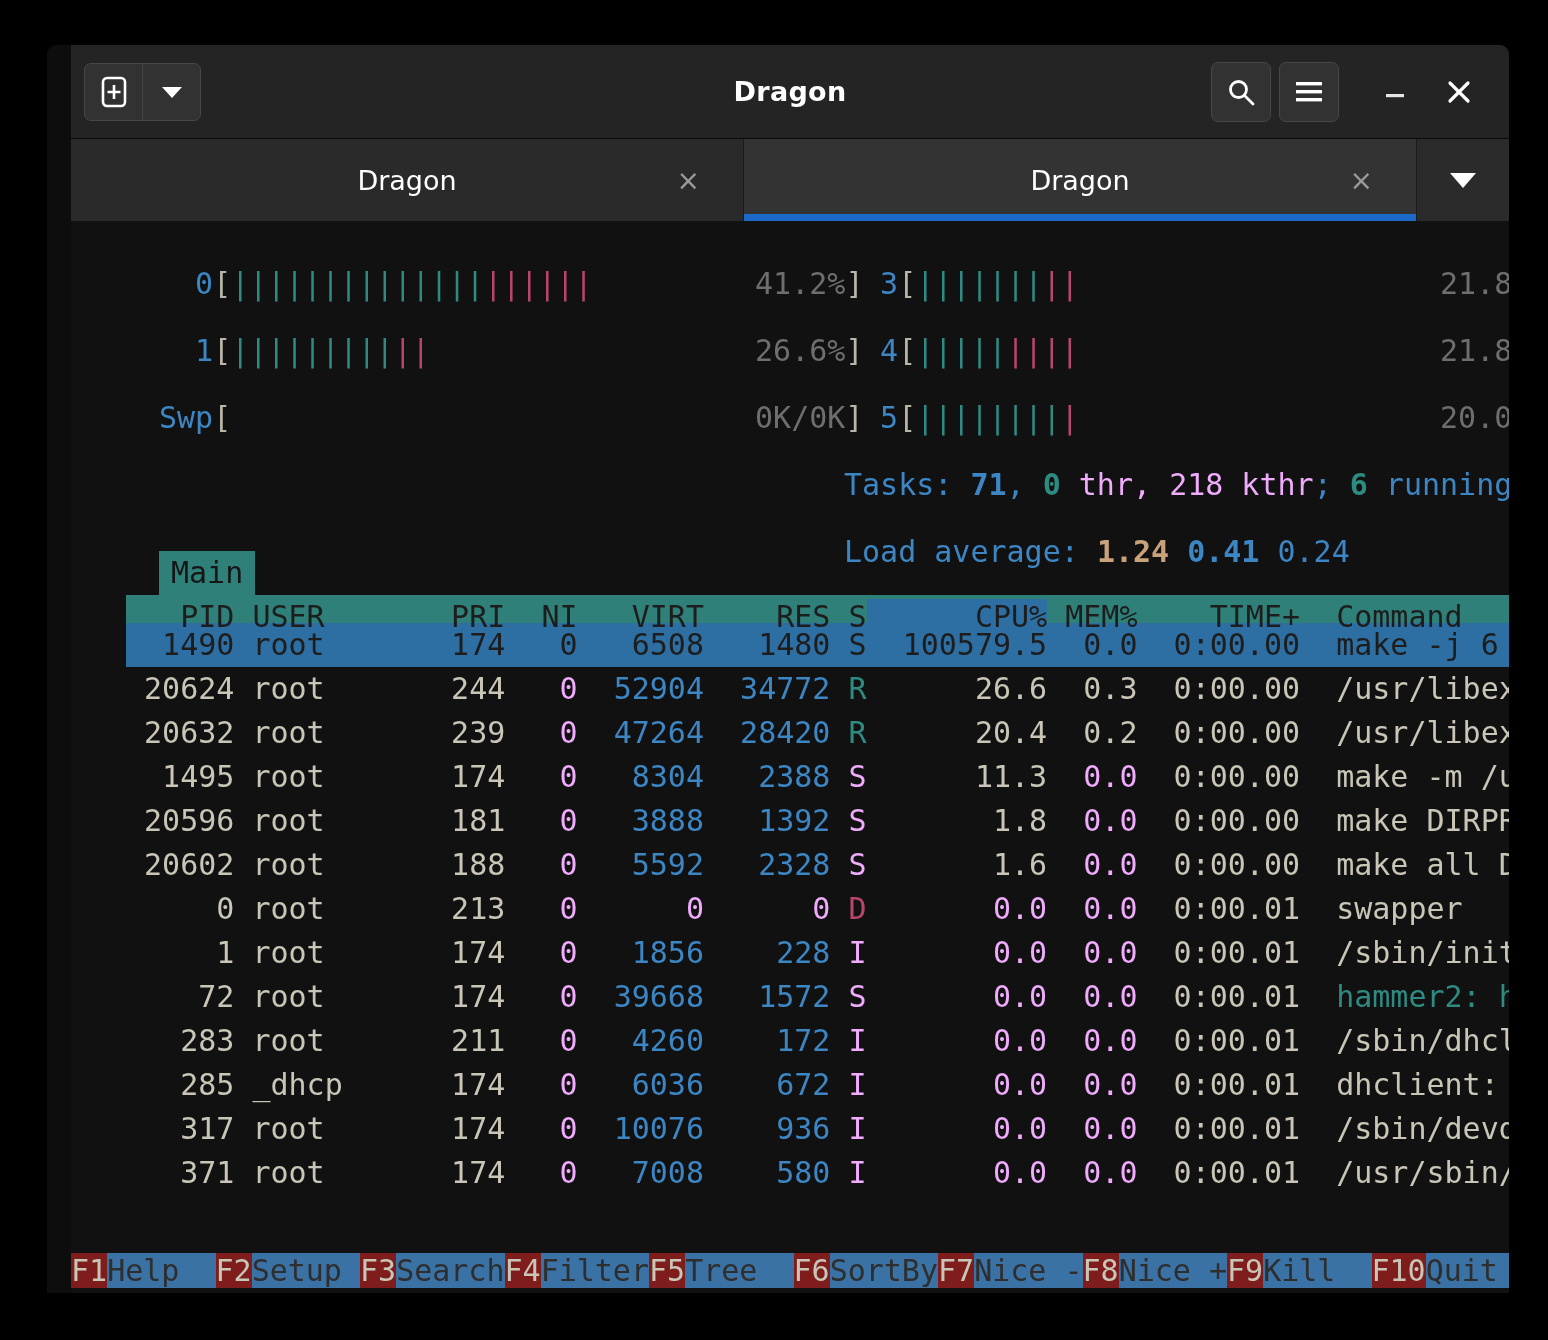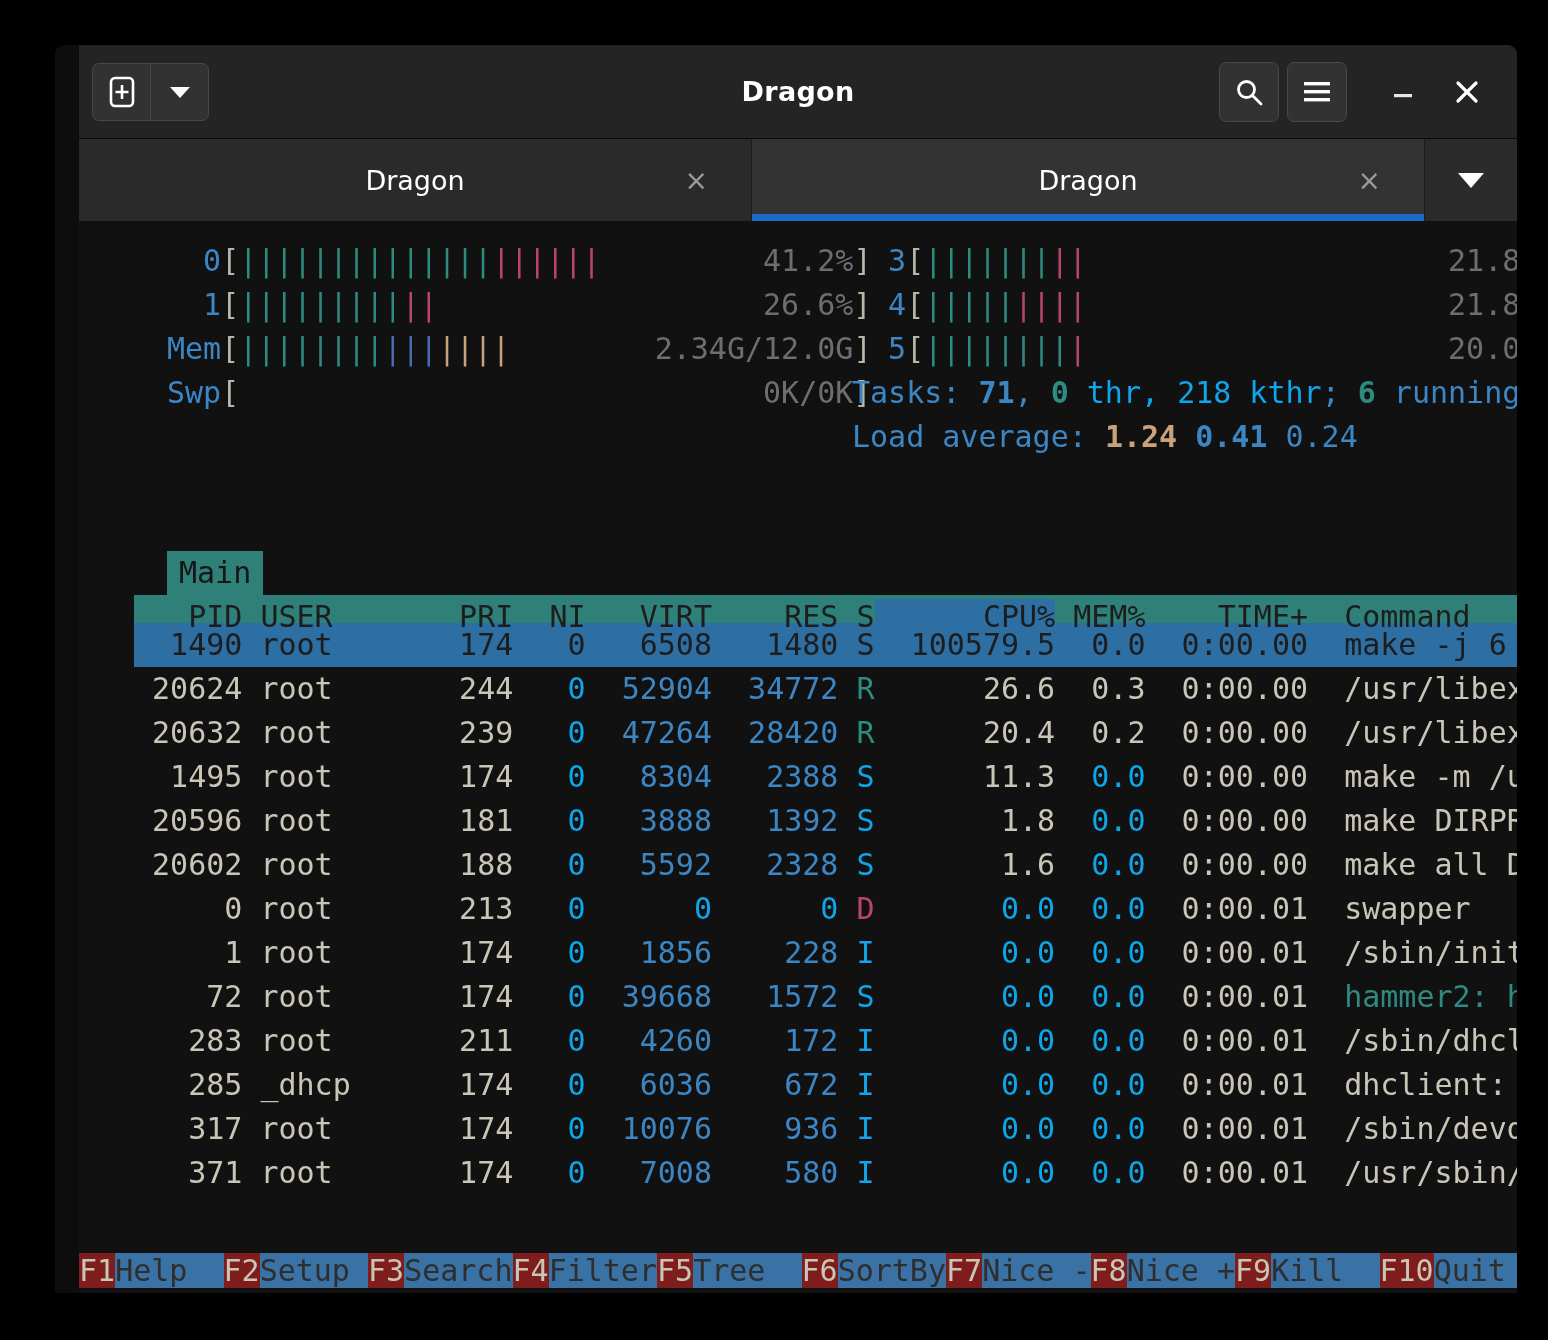--- a/index.html
+++ b/index.html
@@ -5,21 +5,21 @@
   html, body {
     margin: 0; padding: 0;
     background: #000000;
     width: 1548px; height: 1340px;
     overflow: hidden;
   }
   body { font-family: "DejaVu Sans Mono", monospace; }
 
   .window {
     position: absolute;
-    left: 55px; top: 45px;
+    left: 47px; top: 45px;
     width: 1438px; height: 1248px;
     background: #0d0d0d;
     border-radius: 9px 9px 0 0;
     overflow: hidden;
     display: flex; flex-direction: column; padding-left: 24px;
   }
 
   
   .titlebar {
     height: 93px;
@@ -114,31 +114,31 @@
   .term {
     flex: 1 1 auto;
     background: #111111;
     position: relative;
     font-family: "DejaVu Sans Mono", monospace;
     font-size: 30px;
     line-height: 44px;
     letter-spacing: 0px;
     overflow: hidden;
   }
-  .row { white-space: pre; height: 44px; }
+  .row { white-space: pre; height: 44px; margin-top: 23px; }
 
   
   .c-label   { color: #3c86c4; }          
   .c-bracket { color: #b9b6a8; }          
   .c-barcpu  { color: #2e8b82; }          
   .c-barsys  { color: #b8456b; }          
   .c-barblue { color: #4a6bb0; }          
   .c-bartan  { color: #c8a27a; }          
   .c-pct     { color: #6e6e6e; }          
-  .c-dim     { color: #0ea5e9; }
+  .c-dim     { color: #f0abfc; }
   .c-txt     { color: #c9c5b7; }
   .c-teal    { color: #2e8b82; }
   .c-mag     { color: #b8456b; }
   .c-tan     { color: #c8a27a; }
 
   .meters { position: absolute; left: 88px; top: 18px; }
   .meters-right { position: absolute; left: 773px; top: 18px; }
 
   .tabline { position: absolute; left: 88px; top: 330px; }
   .mini-tab {
@@ -237,21 +237,20 @@
         <polygon points="1,2 27,2 14,17" fill="#ffffff"></polygon>
       </svg>
     </div>
   </div>
 
   <div class="term">
 
     <div class="meters">
       <div class="row" id="m-cpu0"><span class="c-label">  0</span><span class="c-bracket">[</span><span class="c-barcpu">||||||||||||||</span><span class="c-barsys">||||||</span>         <span class="c-pct">41.2%</span><span class="c-bracket">]</span></div>
       <div class="row" id="m-cpu1"><span class="c-label">  1</span><span class="c-bracket">[</span><span class="c-barcpu">|||||||||</span><span class="c-barsys">||</span>                  <span class="c-pct">26.6%</span><span class="c-bracket">]</span></div>
-      <div class="row" id="m-mem"><span class="c-label">Mem</span><span class="c-bracket">[</span><span class="c-barcpu">||||||||</span><span class="c-barblue">|||</span><span class="c-bartan">||||</span>        <span class="c-pct">2.34G/12.0G</span><span class="c-bracket">]</span></div>
       <div class="row" id="m-swp"><span class="c-label">Swp</span><span class="c-bracket">[</span>                             <span class="c-pct">0K/0K</span><span class="c-bracket">]</span></div>
     </div>
 
     <div class="meters-right">
       <div class="row" id="m-cpu3"><span class="c-label">  3</span><span class="c-bracket">[</span><span class="c-barcpu">|||||||</span><span class="c-barsys">||</span>                    <span class="c-pct">21.8%</span></div>
       <div class="row" id="m-cpu4"><span class="c-label">  4</span><span class="c-bracket">[</span><span class="c-barcpu">|||||</span><span class="c-barsys">||||</span>                    <span class="c-pct">21.8%</span></div>
       <div class="row" id="m-cpu5"><span class="c-label">  5</span><span class="c-bracket">[</span><span class="c-barcpu">||||||||</span><span class="c-barsys">|</span>                    <span class="c-pct">20.0%</span></div>
       <div class="row" id="m-tasks"><span class="c-label">Tasks: </span><span class="c-label" style="font-weight:bold">71</span><span class="c-label">, </span><span class="c-teal" style="font-weight:bold">0</span><span class="c-dim"> thr, </span><span class="c-dim">218 kthr</span><span class="c-label">; </span><span class="c-teal" style="font-weight:bold">6</span><span class="c-label"> running</span></div>
       <div class="row" id="m-load"><span class="c-label">Load average: </span><span class="c-tan" style="font-weight:bold">1.24</span> <span class="c-label" style="font-weight:bold">0.41</span> <span class="c-label">0.24</span></div>
     </div>

